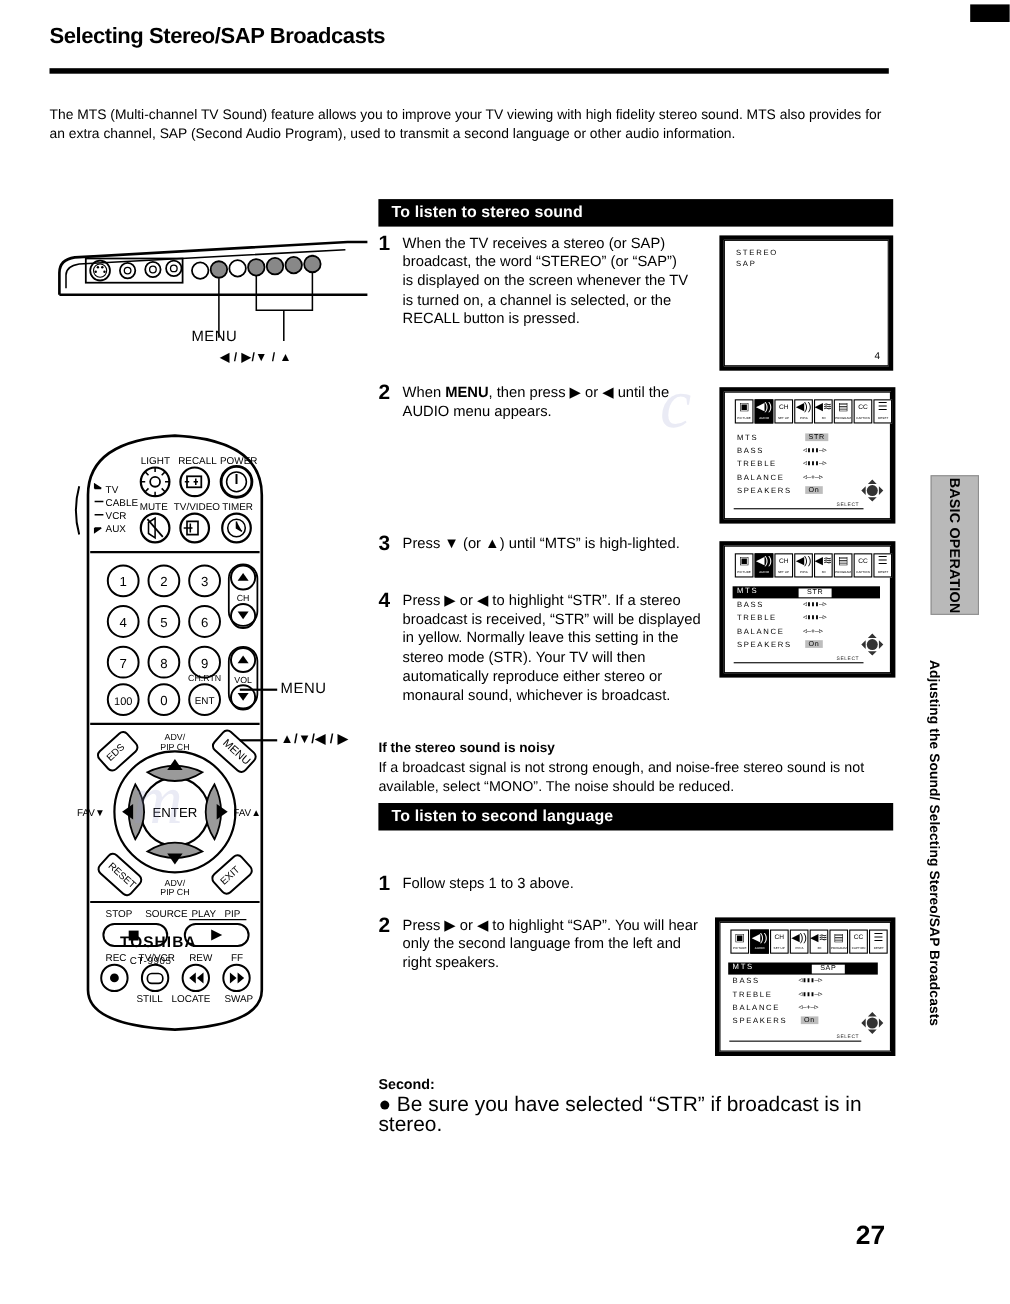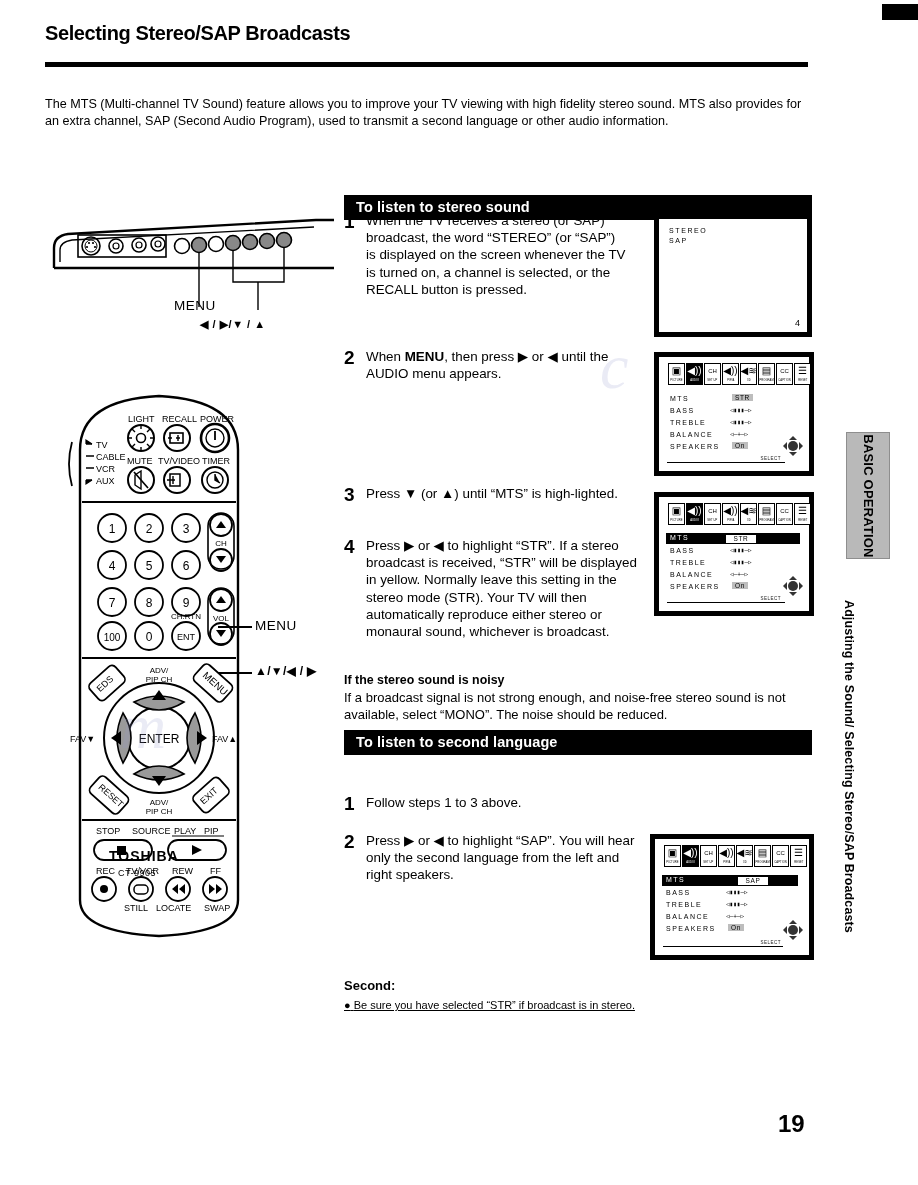--- a/index.html
+++ b/index.html
@@ -38,21 +38,21 @@
 
   .step{display:flex;align-items:flex-start;}
   .step-num{font-size:19px;font-weight:bold;width:22px;flex:0 0 22px;line-height:17px;padding-top:1px;}
   .step-txt{font-size:13.4px;line-height:17.2px;flex:1;}
   .step-txt b{font-weight:bold;}
 
   .subhead{font-size:12.4px;font-weight:bold;}
   .subtxt{font-size:13px;line-height:17px;}
 
   .notes-title{font-size:13px;font-weight:bold;}
-  .note-line{font-size:11px;line-height:18px;text-decoration:underline;}
+  .note-line{font-size:19px;line-height:18px;}
 
   
   .tvscreen{position:absolute;border:4px solid #000;background:#fff;}
   .tvscr-inner{position:relative;width:100%;height:100%;border:1px solid #000;box-sizing:border-box;}
   .osd-txt{position:absolute;font-size:7px;letter-spacing:1.6px;font-family:"Liberation Sans",sans-serif;}
   .osd-ch{position:absolute;right:7px;bottom:4px;font-size:9px;}
 
   
   .iconrow{position:absolute;left:9px;top:6px;display:flex;gap:1px;}
   .micon{width:17px;height:22px;border:1px solid #000;box-sizing:border-box;
@@ -280,21 +280,21 @@
   </div>
 
   <div class="leader1"></div>
   <div class="lbl-menu-remote">MENU</div>
   <div class="leader2"></div>
   <div class="lbl-arrows-remote">▲/▼/◀ / ▶</div>
 
   <div style="position:absolute;left:109px;top:848px;font-size:14px;font-weight:bold;letter-spacing:1px;">TOSHIBA</div>
   <div style="position:absolute;left:118px;top:868px;font-size:9px;letter-spacing:.5px;">CT-9905</div>
 
-  <div class="bar" style="position:absolute;left:344px;top:181px;width:456px;margin-top:14px;">To listen to stereo sound</div>
+  <div class="bar" style="position:absolute;left:344px;top:181px;width:456px;">To listen to stereo sound</div>
 
   <div class="step" style="position:absolute;left:344px;top:212px;width:284px;">
     <div class="step-num">1</div>
     <div class="step-txt">When the TV receives a stereo (or SAP) broadcast, the word “STEREO” (or “SAP”) is displayed on the screen whenever the TV is turned on, a channel is selected, or the RECALL button is pressed.</div>
   </div>
 
   <div class="step" style="position:absolute;left:344px;top:348px;width:290px;">
     <div class="step-num">2</div>
     <div class="step-txt"><span>When </span><b>MENU</b><span>, then press ▶ or ◀ until the AUDIO menu appears.</span></div>
   </div>
@@ -523,17 +523,17 @@
     </div>
   </div>
 
   <div class="sidetab">
     <span>BASIC OPERATION</span>
   </div>
   <div class="sidevert">
     <span>Adjusting the Sound/ Selecting Stereo/SAP Broadcasts</span>
   </div>
 
-  <div class="pageno">19</div>
+  <div class="pageno">27</div>
 
   <div class="wm" style="left:600px;top:330px;">c</div>
   <div class="wm" style="left:120px;top:690px;">m</div>
 </div>
 
 </body></html>

